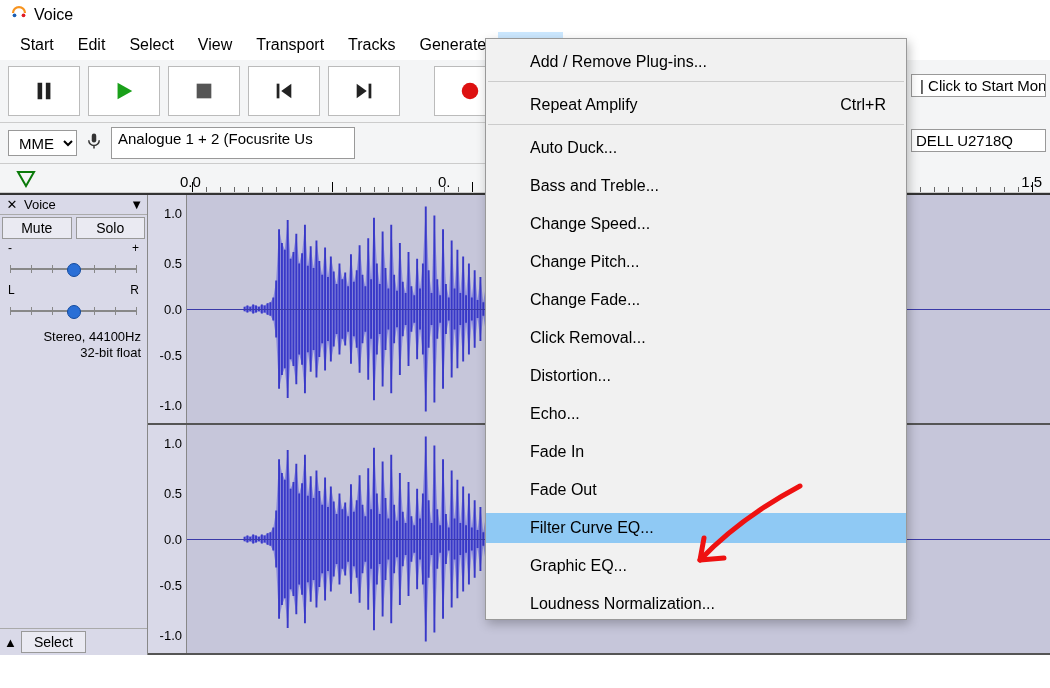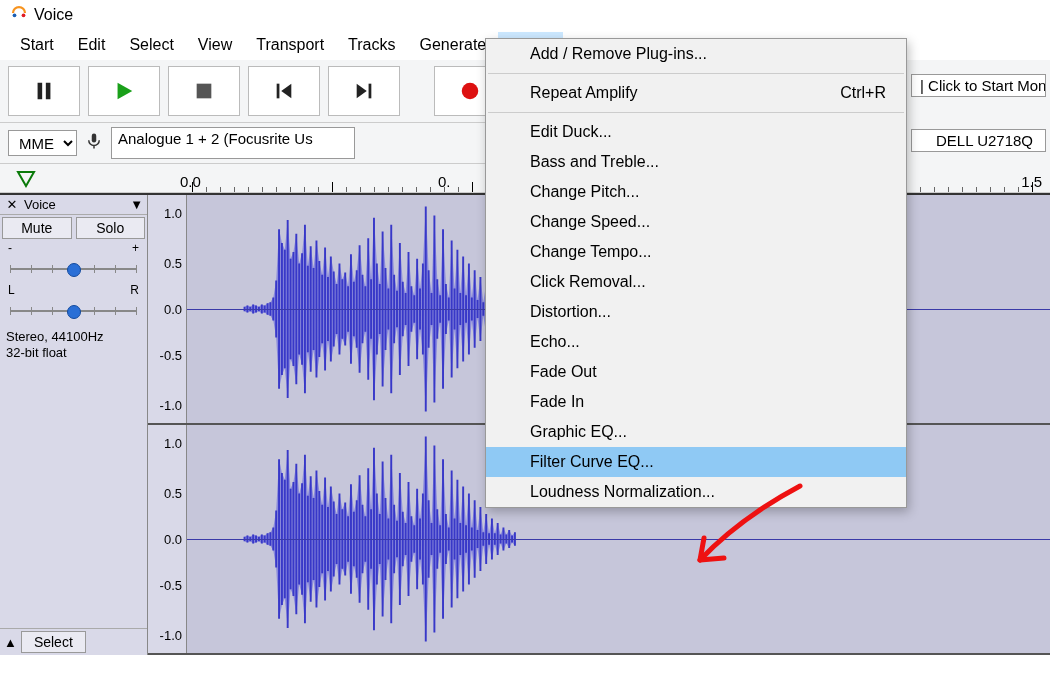--- a/index.html
+++ b/index.html
@@ -28,37 +28,37 @@
   .trackhdr .xbtn{width:16px;text-align:center;}
   .trackhdr .tname{flex:1;font-weight:500;}
   .btnrow{display:flex;}
   .btnrow .pb{flex:1;border:1px solid #999;background:#eaeaf2;text-align:center;padding:2px 0;margin:2px;font-size:14px;}
   .slider{position:relative;height:16px;margin:6px 10px;}
   .slider .track{position:absolute;top:7px;left:0;right:0;height:2px;background:#888;}
   .slider .ticks{position:absolute;top:4px;left:0;right:0;display:flex;justify-content:space-between;}
   .slider .ticks div{width:1px;height:8px;background:#888;}
   .slider .thumb{position:absolute;top:2px;width:12px;height:12px;border-radius:50%;background:#2a6fd6;border:1px solid #134a9e;left:50%;transform:translateX(-50%);}
   .slider-labels{display:flex;justify-content:space-between;font-size:12px;padding:0 8px;}
-  .trackinfo{padding:4px 6px;font-size:13px;line-height:1.2;}
+  .trackinfo{padding:4px 6px;font-size:13px;line-height:1.2;text-align:right;}
   .trackfoot{margin-top:auto;display:flex;align-items:center;gap:4px;padding:2px 4px;border-top:1px solid #aaa;}
   .trackfoot .pb{border:1px solid #999;background:#eaeaf2;padding:2px 12px;font-size:14px;}
   .wavecol{flex:1;display:flex;flex-direction:column;background:#b9b9cf;position:relative;}
   .wavewrap{flex:1;display:flex;border-bottom:2px solid #555;}
   .scale{width:38px;background:#d9d9e8;border-right:1px solid #888;position:relative;font-size:13px;}
   .scale span{position:absolute;right:4px;transform:translateY(-50%);}
   .wave{flex:1;background:#c6c6da;position:relative;overflow:hidden;}
   .wave .mid{position:absolute;top:50%;left:0;right:0;height:1px;background:#3a3aa8;}
   .dropdown{position:absolute;top:38px;left:485px;width:420px;background:#f1f1f1;border:1px solid #999;box-shadow:2px 4px 10px rgba(0,0,0,.25);z-index:50;font-size:16px;}
-  .dropdown .di{padding:6px 40px 6px 44px;cursor:default;white-space:nowrap;position:relative;}
+  .dropdown .di{padding:6px 40px 6px 44px;cursor:default;white-space:nowrap;position:relative;margin-top:8px;}
   .dropdown .di.hl{background:#8fc9f4;}
   .dropdown .sep{height:1px;background:#ccc;margin:4px 2px;}
   .dropdown .shortcut{position:absolute;right:20px;}
   .rightcover{position:absolute;top:68px;right:0;width:135px;background:#f4f5f6;}
   .monbtn{border:1px solid #999;background:#fff;padding:2px 8px;font-size:15px;white-space:nowrap;overflow:hidden;}
-  .spk-out{border:1px solid #999;background:#fff;padding:2px 24px;font-size:15px;white-space:nowrap;overflow:hidden;}
+  .spk-out{border:1px solid #999;background:#fff;padding:2px 4px;font-size:15px;white-space:nowrap;overflow:hidden;}
   .arrow{position:absolute;z-index:60;pointer-events:none;}
 </style>
 </head>
 <body>
 
 <div class="titlebar">
   <span>
     <svg viewBox="0 0 24 24">
         <path d="M4 12a8 8 0 0 1 16 0" fill="none" stroke="#f7931e" stroke-width="3"></path>
         <circle cx="6" cy="15" r="2.5" fill="#1a5fb4"></circle>
@@ -291,31 +291,31 @@
           </svg></div>
     </div>
   </div>
 </div>
 
 <div class="dropdown" id="effect-menu">
     <div class="di">Add / Remove Plug-ins...</div>
     <div class="sep"></div>
     <div class="di">Repeat Amplify<span class="shortcut">Ctrl+R</span></div>
     <div class="sep"></div>
-    <div class="di">Edit Duck...</div>
+    <div class="di">Auto Duck...</div>
     <div class="di">Bass and Treble...</div>
+    <div class="di">Change Speed...</div>
     <div class="di">Change Pitch...</div>
-    <div class="di">Change Speed...</div>
-    <div class="di">Change Tempo...</div>
+    <div class="di">Change Fade...</div>
     <div class="di">Click Removal...</div>
     <div class="di">Distortion...</div>
     <div class="di">Echo...</div>
+    <div class="di">Fade In</div>
     <div class="di">Fade Out</div>
-    <div class="di">Fade In</div>
+    <div class="di hl">Filter Curve EQ...</div>
     <div class="di">Graphic EQ...</div>
-    <div class="di hl">Filter Curve EQ...</div>
     <div class="di">Loudness Normalization...</div>
   </div>
 
 <svg class="arrow" style="left:680px;top:478px" width="130" height="100" viewBox="0 0 130 100">
   <path d="M120 8 Q60 40 20 82" fill="none" stroke="#e11" stroke-width="5" stroke-linecap="round"></path>
   <path d="M20 82 l4 -22 M20 82 l24 -2" fill="none" stroke="#e11" stroke-width="5" stroke-linecap="round"></path>
 </svg>
 
 </body></html>

